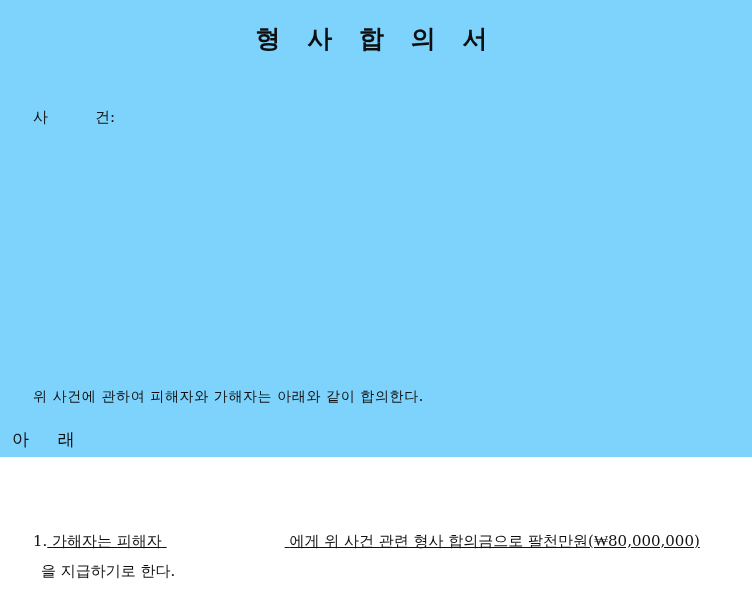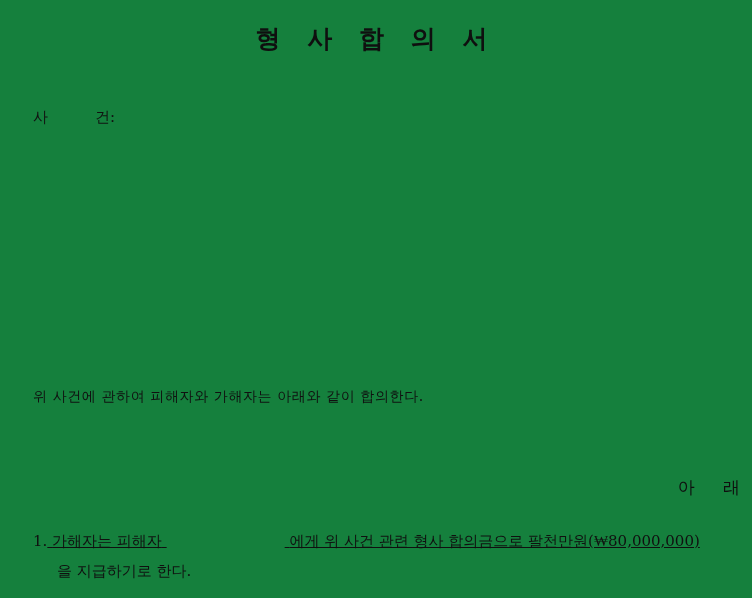--- a/index.html
+++ b/index.html
@@ -10,22 +10,22 @@
   body {
     width: 752px;
     height: 598px;
     overflow: hidden;
     font-family: "Liberation Serif", "DejaVu Serif", serif;
     color: #1a1a1a;
   }
   .page {
     position: relative;
     width: 752px;
-    height: 598px;
-    background: #15803d;
+    height: 457px;
+    background: #7dd3fc;
   }
 
   
   .doc-title {
     position: absolute;
     top: 22px;
     left: 0;
     width: 752px;
     text-align: center;
     font-size: 25px;
@@ -68,29 +68,29 @@
     left: 33px;
     font-size: 14px;
     letter-spacing: 0.6px;
     color: #101010;
     font-family: "DejaVu Serif", "Liberation Serif", serif;
   }
 
   
   .section-heading {
     position: absolute;
-    top: 476px;
+    top: 428px;
     left: 0;
     width: 752px;
-    text-align: right;
+    text-align: left;
     font-size: 17px;
     letter-spacing: 12px;
     text-indent: 12px;
     color: #0f0f0f;
-    font-family: Liberation Serif, serif;
+    font-family: Liberation Sans, sans-serif;
   }
 
   
   .clause {
     position: absolute;
     top: 526px;
     left: 33px;
     width: 700px;
     font-size: 15px;
     line-height: 30px;
@@ -102,21 +102,21 @@
     text-decoration: underline;
   }
   .clause-num {
     display: inline-block;
   }
   .clause-blank {
     display: inline-block;
     width: 118px;
   }
   .clause-line-2 {
-    margin-left: 24px;
+    margin-left: 8px;
   }
   .amount {
     letter-spacing: 0;
   }
 </style>
 </head>
 <body>
 
 <div class="page">
 

